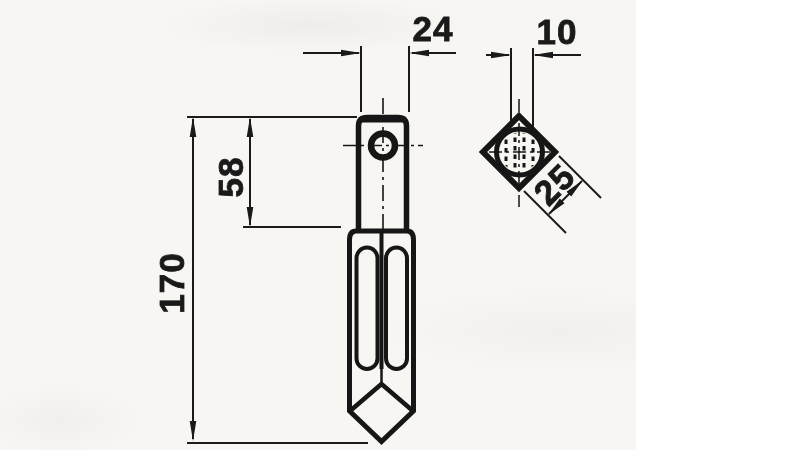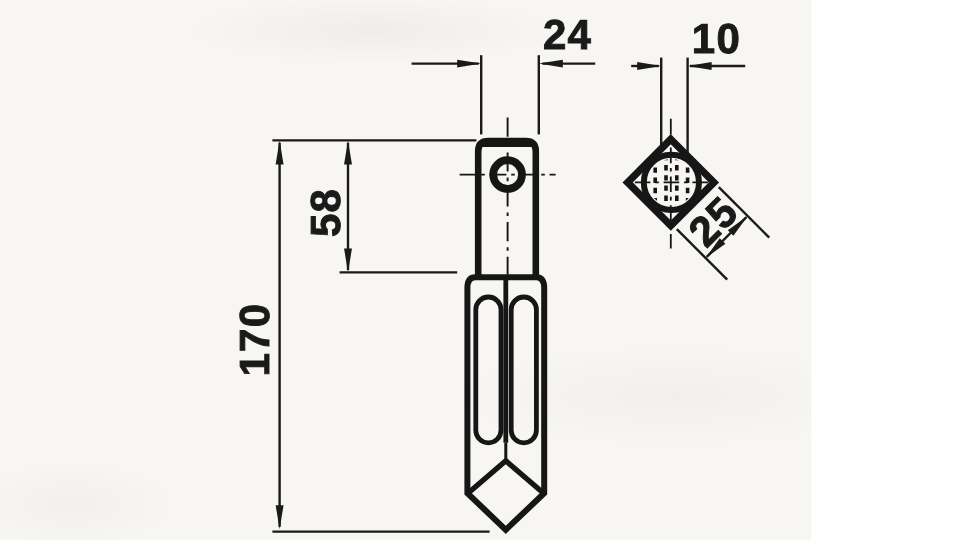--- a/index.html
+++ b/index.html
@@ -8,21 +8,20 @@
     font-family:"Liberation Sans", sans-serif;
     background:#ffffff;
   }
   .sheet{
     position:relative;width:636px;height:450px;
     background:
       radial-gradient(ellipse 220px 40px at 310px 25px, rgba(120,120,115,0.07), transparent 70%),
       radial-gradient(ellipse 260px 60px at 560px 330px, rgba(120,120,115,0.05), transparent 70%),
       radial-gradient(ellipse 120px 50px at 60px 420px, rgba(120,120,115,0.05), transparent 70%),
       #f7f6f3;
-    padding-left: 40px;
   }
   svg{display:block;}
   .dim-text{
     font-family:"Liberation Sans", sans-serif;
     font-weight:700;
     font-size:35px;
     letter-spacing:1px;
   }
 </style>
 </head>

